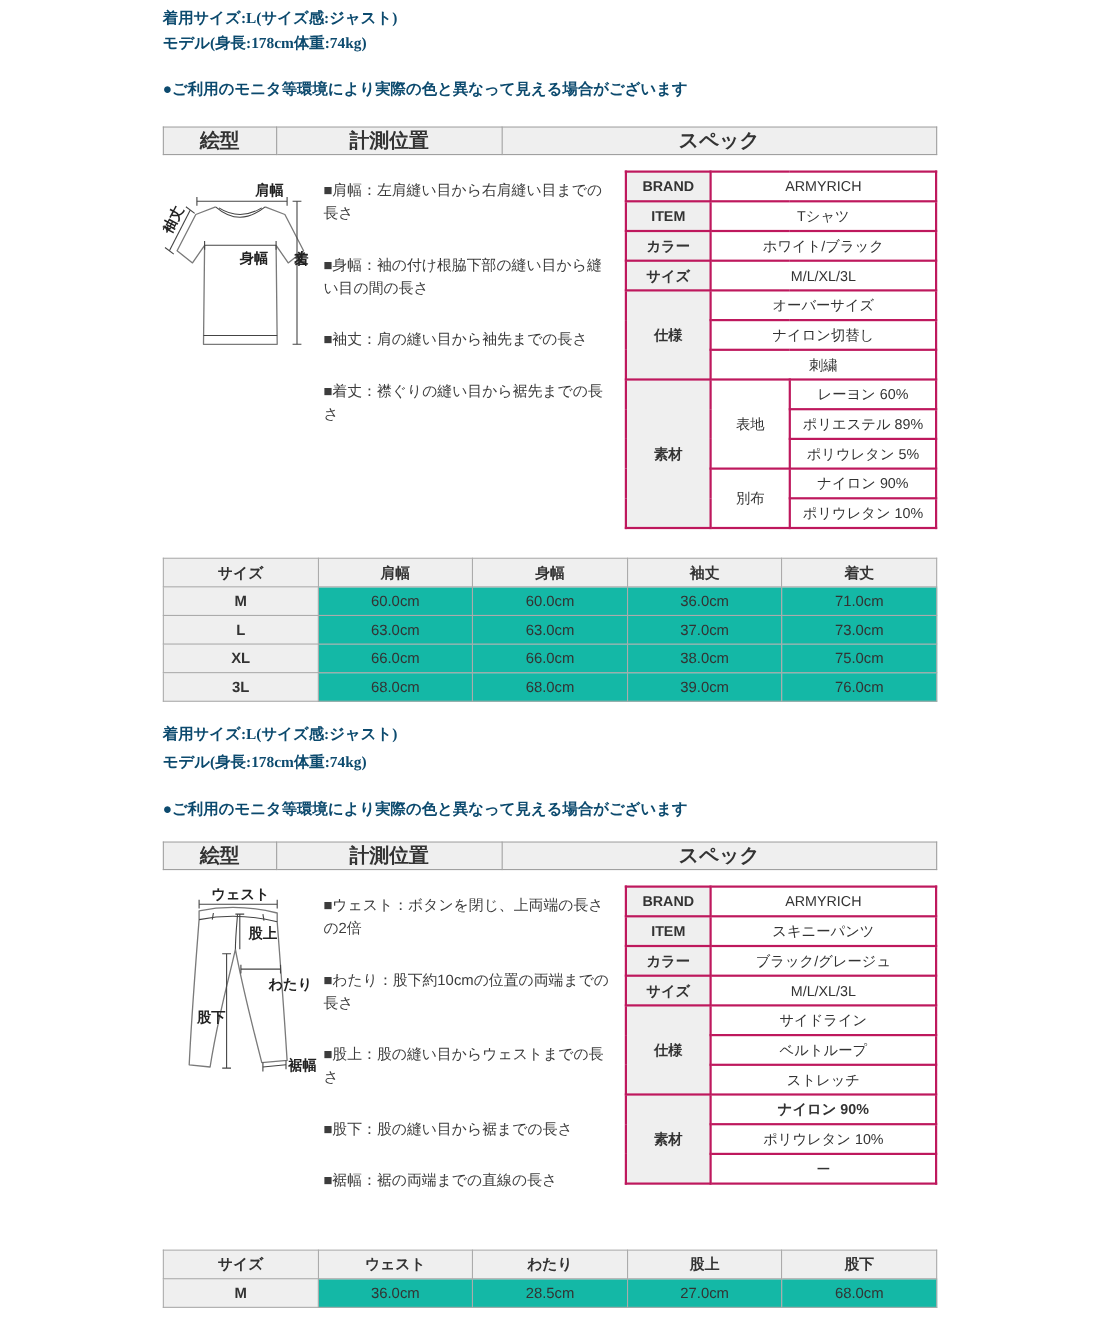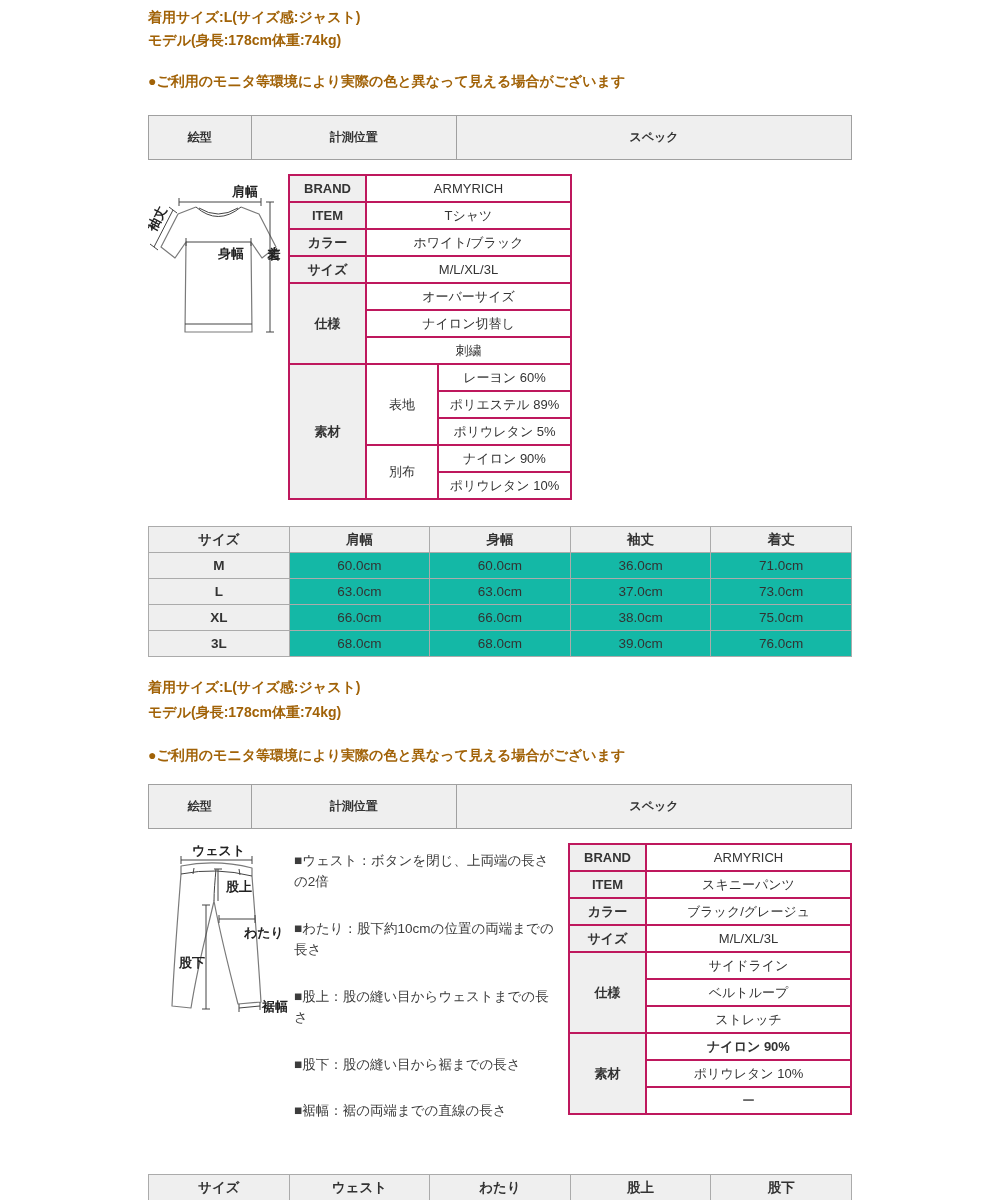--- a/index.html
+++ b/index.html
@@ -1,29 +1,29 @@
 <!DOCTYPE html>
 <html><head>
 <meta charset="utf-8">
 <style>
   html,body{margin:0;padding:0;background:#ffffff;}
   body{width:1000px;font-family:"Liberation Sans","DejaVu Sans",sans-serif;color:#333;}
   .page{width:704px;margin:0 auto;padding-top:6px;}
 
   
-  .red-line{color:#a16207;font-size:14px;font-weight:600;line-height:23px;}
+  .red-line{color:#0c4a6e;font-size:14px;font-weight:600;line-height:23px;font-family:Liberation Serif, serif;}
   .red-line.sp{margin-top:18px;}
   .mid-notes{margin-top:18px;}
   .mid-notes .red-line{line-height:25px;font-weight:600;}
 
   
   table{border-collapse:collapse;}
   .hdr-table{width:100%;margin-top:22px;}
   .hdr-table td{border:1px solid #a0a0a0;background:#efefef;text-align:center;
-    font-size:12px;font-weight:700;color:#333;padding:13px 0;}
+    font-size:18px;font-weight:700;color:#333;padding:0 0;}
   .hdr-c1{width:14.6%;} .hdr-c2{width:29.2%;} .hdr-c3{width:56.2%;}
 
   
   .content-row{display:flex;margin-top:14px;}
   .diagram-col{flex:0 0 140px;}
   .measure-col{flex:1;padding:8px 12px 0 6px;}
   .measure-col p{margin:0 0 26px 0;font-size:13.5px;line-height:1.55;color:#3c3c3c;}
   .spec-col{flex:0 0 284px;}
 
   .spec-table{width:284px;font-size:13px;}
@@ -90,20 +90,26 @@
         <line class="d-line" x1="103" y1="64" x2="103" y2="72"></line>
         <text class="d-label" x="70" y="84">身幅</text>
 
         <line class="d-line" x1="122" y1="28" x2="122" y2="158"></line>
         <line class="d-line" x1="118" y1="28" x2="126" y2="28"></line>
         <line class="d-line" x1="118" y1="158" x2="126" y2="158"></line>
         <text class="d-label d-label-v" x="126" y="62">着丈</text>
       </svg>
     </div>
 
+    <div class="measure-col">
+      <p>■肩幅：左肩縫い目から右肩縫い目までの長さ</p>
+      <p>■身幅：袖の付け根脇下部の縫い目から縫い目の間の長さ</p>
+      <p>■袖丈：肩の縫い目から袖先までの長さ</p>
+      <p>■着丈：襟ぐりの縫い目から裾先までの長さ</p>
+    </div>
 
     <div class="spec-col">
       <table class="spec-table">
         <tbody>
             <tr>
           <td class="lbl">BRAND</td>
           <td colspan="2">ARMYRICH</td>
         </tr>
         <tr>
           <td class="lbl">ITEM</td>

